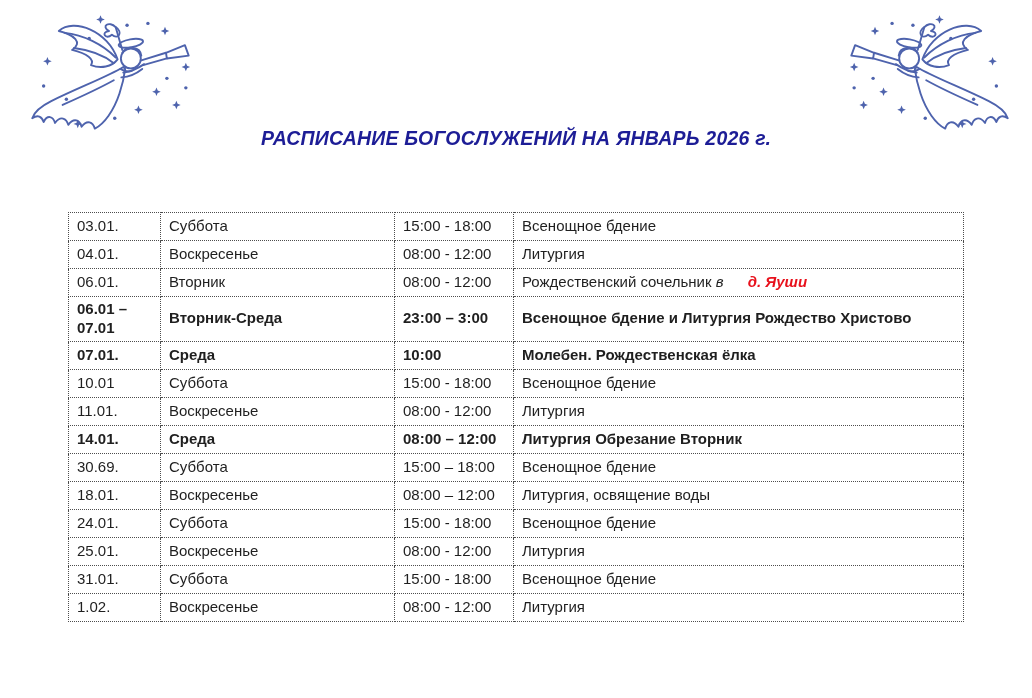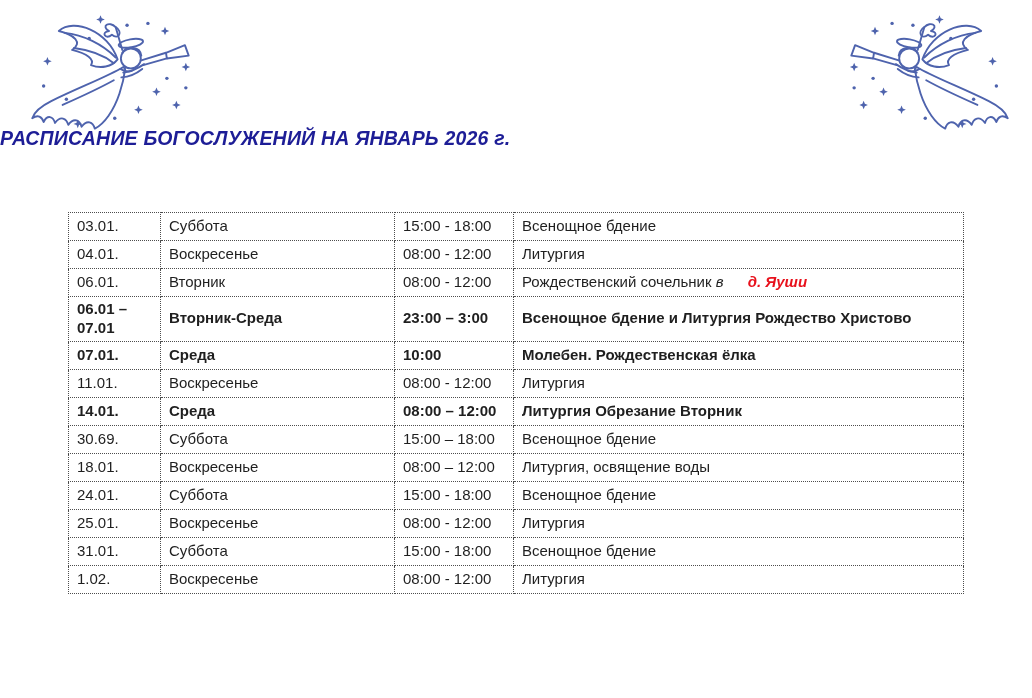--- a/index.html
+++ b/index.html
@@ -13,21 +13,21 @@
   }
   .angel{
     position:absolute;top:12px;width:172px;height:128px;
     color:var(--angel,#4e63ad);
   }
   .angel-left{left:24px;}
   .angel-right{right:16px;transform:scaleX(-1);}
   .angel svg{width:100%;height:100%;}
   .title{
     position:absolute;left:0;right:0;top:127px;
-    margin:0;text-align:left;
+    margin:0;text-align:center;
     font-size:19.5px;font-weight:700;font-style:italic;
     letter-spacing:.2px;
     color:var(--title,#1d1d96);
   }
   table.schedule{
     position:absolute;left:68px;top:212px;
     width:895px;table-layout:fixed;
     border-collapse:collapse;
   }
   .schedule td{
@@ -170,20 +170,26 @@
     <td class="col-time">23:00 – 3:00</td>
     <td class="col-service"><span>Всенощное бдение и Литургия Рождество Христово</span></td>
   </tr>
         <tr class="bold">
     <td class="col-date">07.01.</td>
     <td class="col-day">Среда</td>
     <td class="col-time">10:00</td>
     <td class="col-service"><span>Молебен. Рождественская ёлка</span></td>
   </tr>
         <tr>
+    <td class="col-date">10.01</td>
+    <td class="col-day">Суббота</td>
+    <td class="col-time">15:00 - 18:00</td>
+    <td class="col-service"><span>Всенощное бдение</span></td>
+  </tr>
+        <tr>
     <td class="col-date">11.01.</td>
     <td class="col-day">Воскресенье</td>
     <td class="col-time">08:00 - 12:00</td>
     <td class="col-service"><span>Литургия</span></td>
   </tr>
         <tr class="bold">
     <td class="col-date">14.01.</td>
     <td class="col-day">Среда</td>
     <td class="col-time">08:00 – 12:00</td>
     <td class="col-service"><span>Литургия Обрезание Вторник</span></td>

